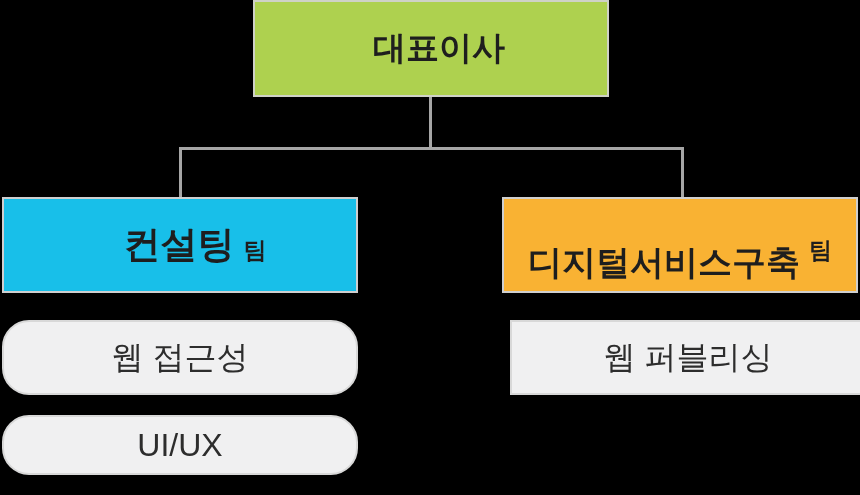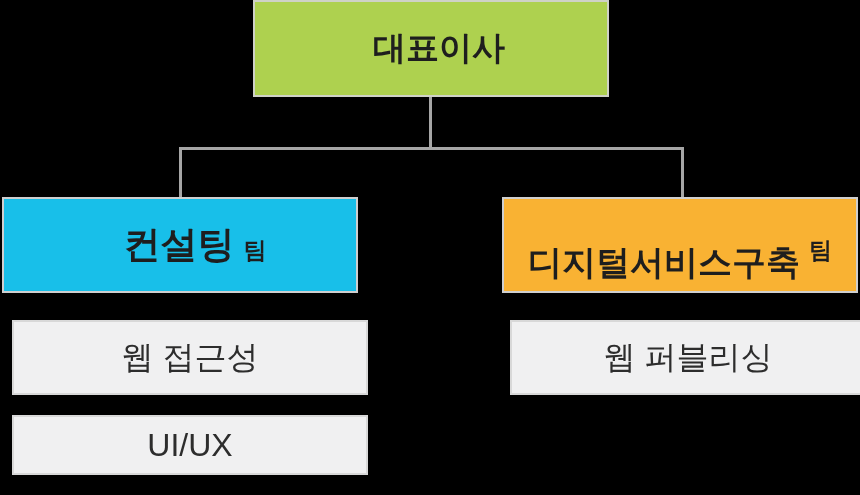--- a/index.html
+++ b/index.html
@@ -50,21 +50,21 @@
   .team-digital    { left: 502px; background: var(--digital, #f9b233); }
   .team-digital .team-name { font-size: 34px; margin-top: 35px; }
   .node-member {
     width: 356px; height: 75px;
     background: var(--member, #f0f0f1);
     border: 2px solid #d8d8d8;
     color: #2d2d2d;
     font-size: 32px;
     font-weight: 500;
   }
-  .col-left  { left: 12px; }
+  .col-left  { left: 2px; border-radius: 27px; }
   .col-right { left: 502px; margin-left: 8px; }
   .row-1 { top: 320px; }
   .row-2 { top: 415px; height: 60px; }
   .line {
     position: absolute;
     background: var(--connector, #a6a6a6);
   }
   .line-stem   { left: 429px; top: 97px;  width: 3px;   height: 51px; }
   .line-hbar   { left: 179px; top: 147px; width: 505px; height: 3px;  }
   .line-vleft  { left: 179px; top: 147px; width: 3px;   height: 50px; }

